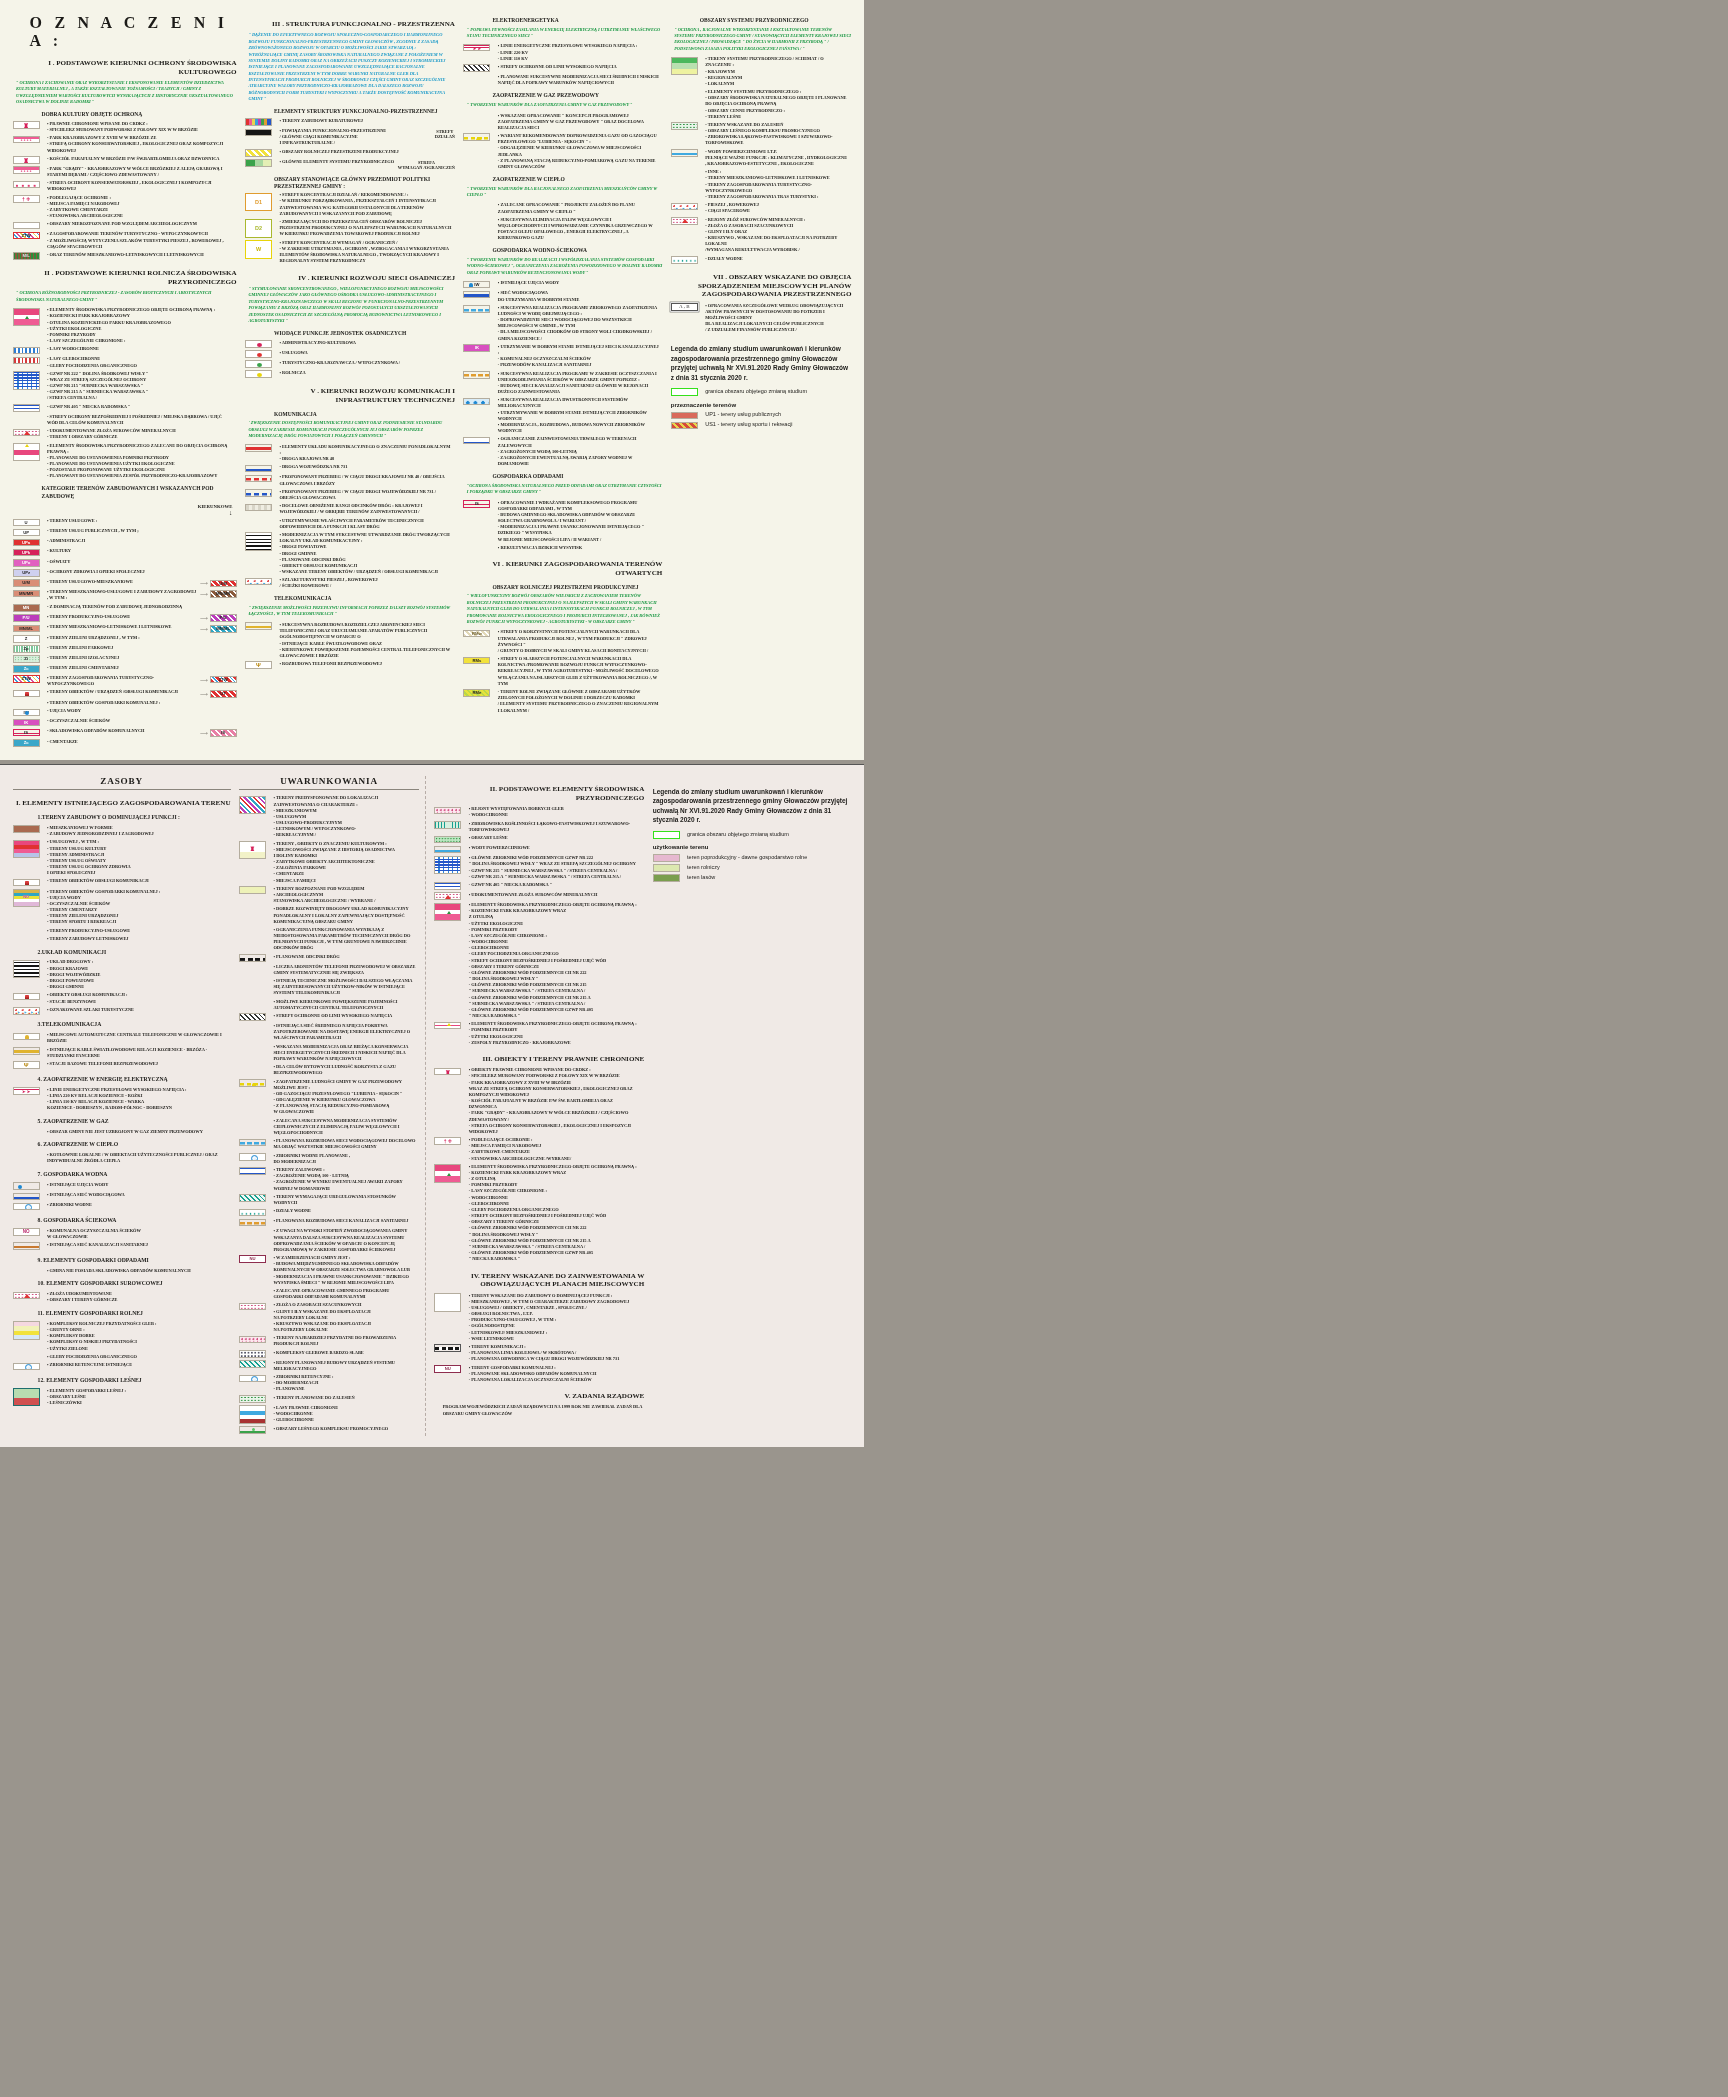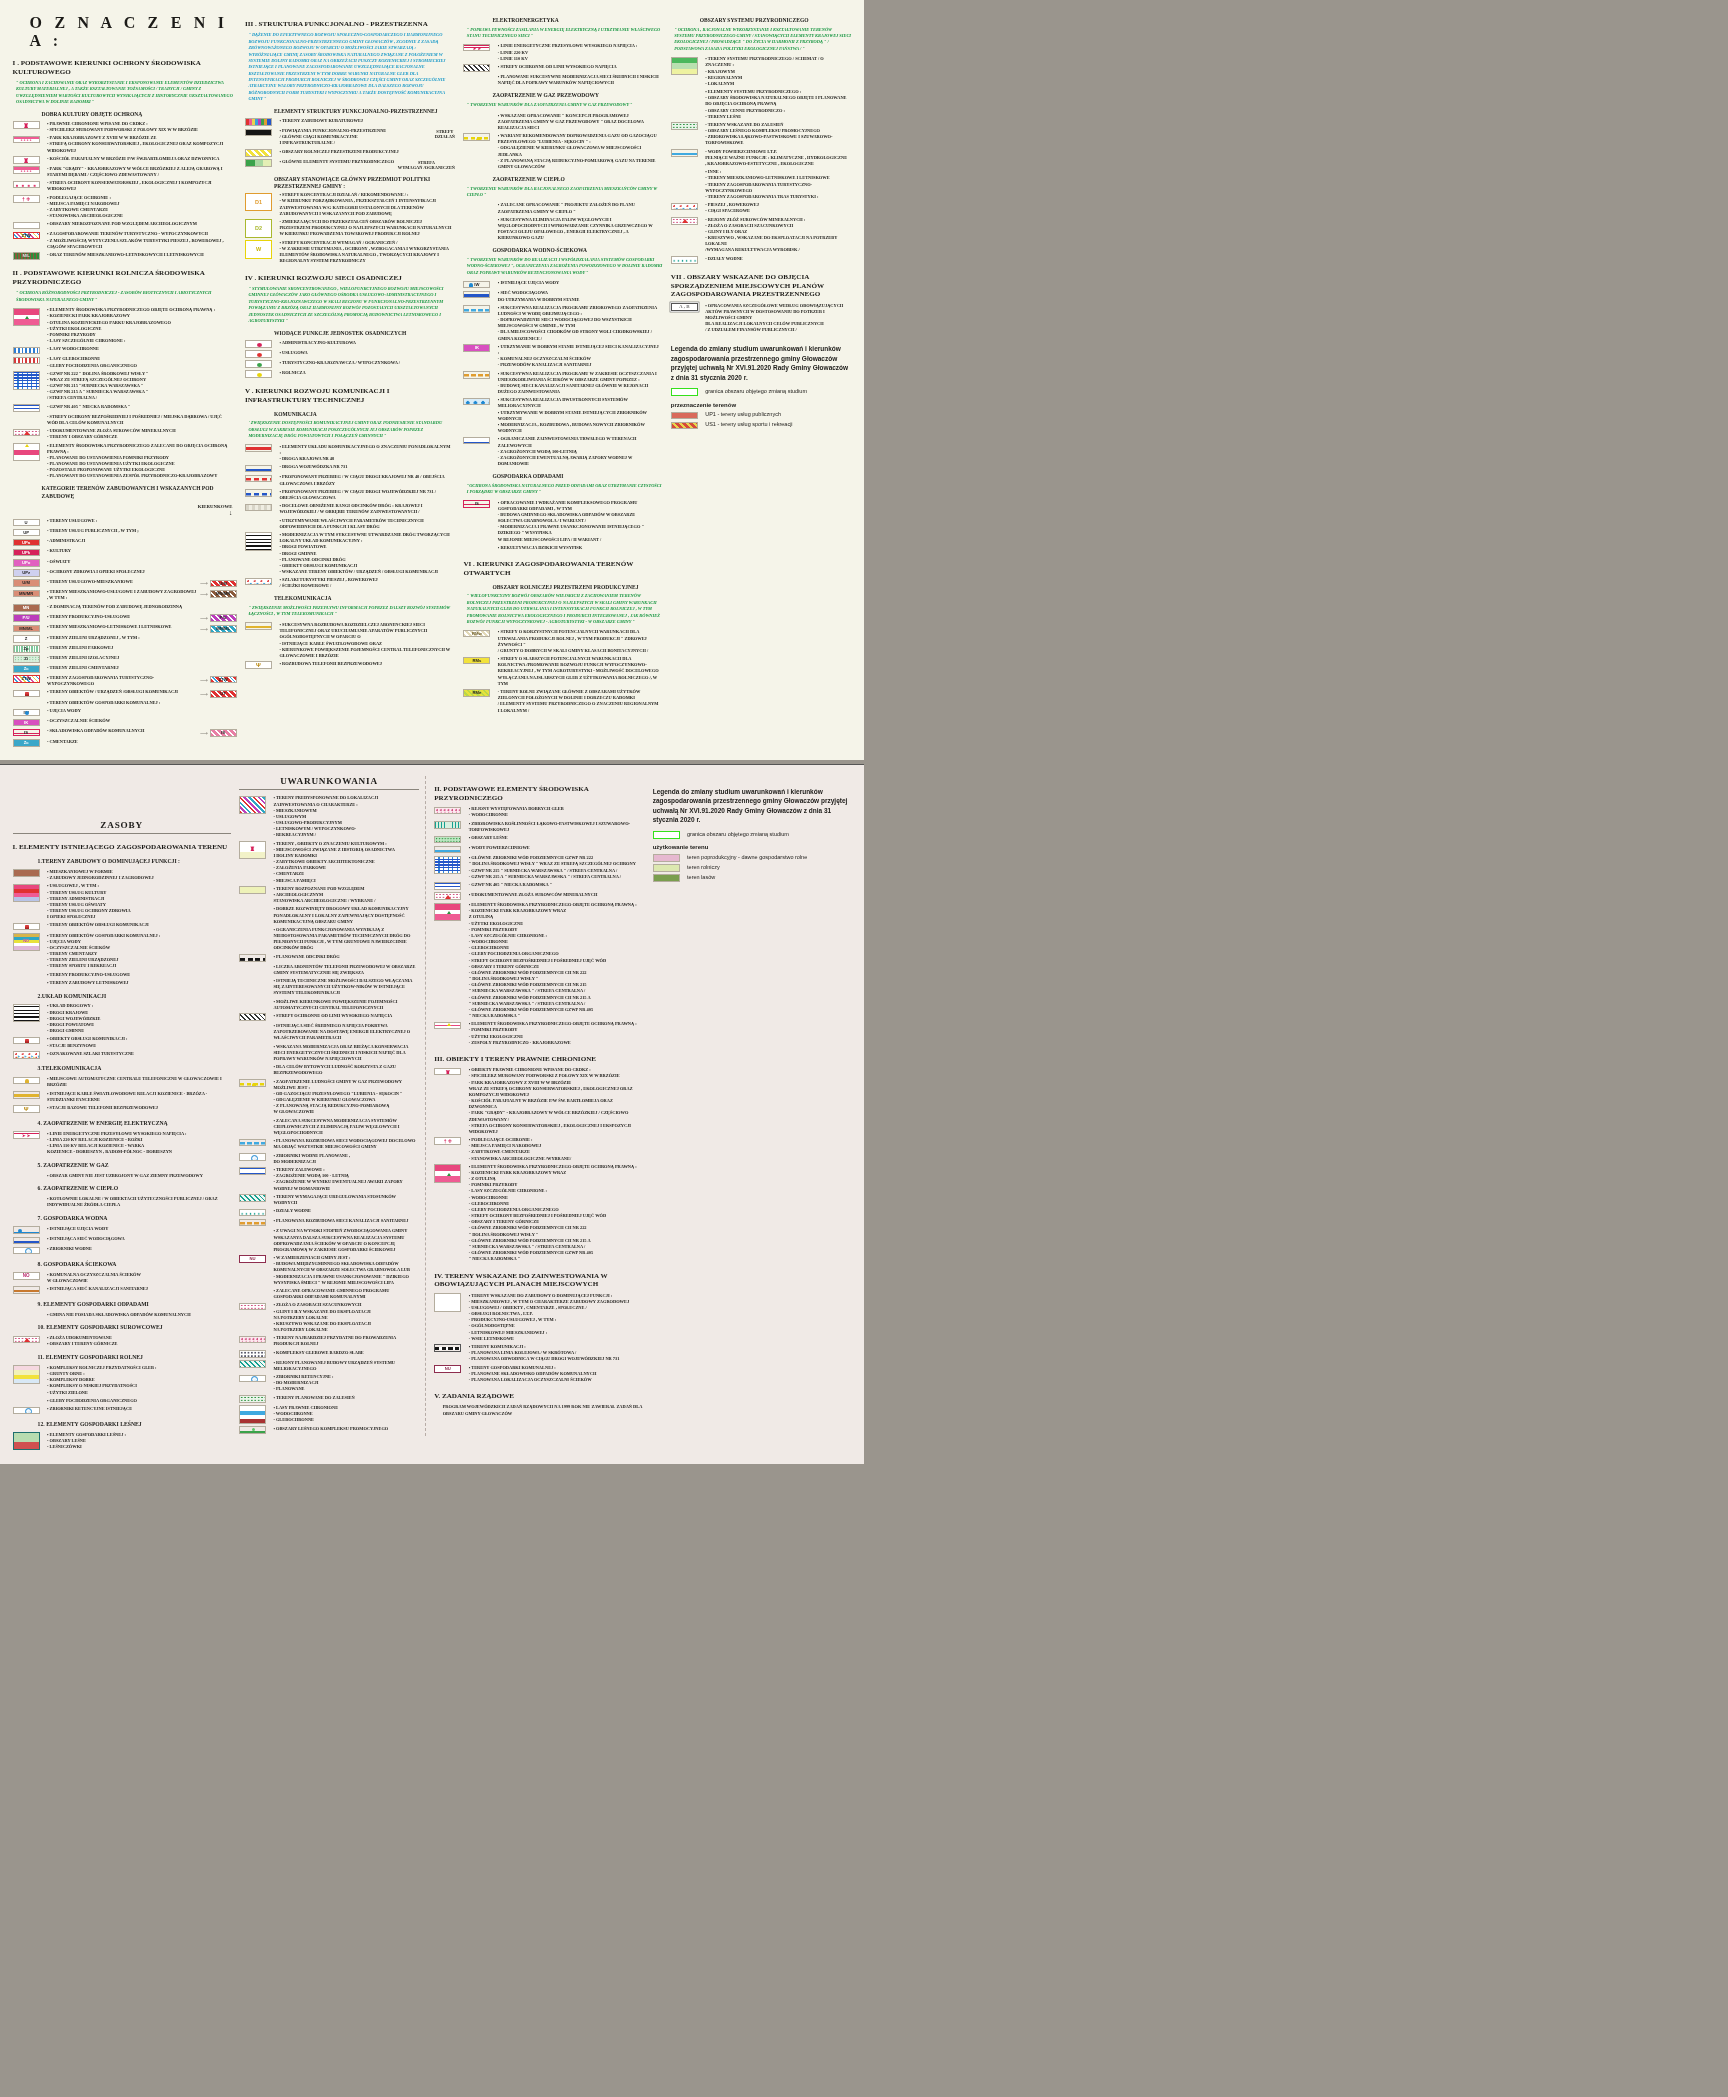--- a/index.html
+++ b/index.html
@@ -4,24 +4,24 @@
 <style>
   html,body{margin:0;padding:0;background:#9a958d;}
   body{font-family:"Liberation Serif",serif;color:#1c1b18;}
   .sheet{width:864px;box-sizing:border-box;padding:11px 12.6px;position:relative;}
   #page1{background:#f5f4e9;}
   #page2{background:#f0eae6;margin-top:4.2px;border-top:0.8px solid #555;}
   .cols{display:flex;gap:8.4px;align-items:flex-start;}
   .col{flex:1 1 0;min-width:0;}
   #page1 .col1{flex:0 0 224px;} #page1 .col2{flex:0 0 210px;}
   #page1 .col3{flex:0 0 199px;} #page1 .col4{flex:1 1 auto;}
-  #page2 .col1{flex:0 0 218px;margin-top:44px;} #page2 .col2{flex:0 0 180px;border-right:0.8px dashed #b7aca6;padding-right:5.9px;}
+  #page2 .col1{flex:0 0 218px;} #page2 .col2{flex:0 0 180px;border-right:0.8px dashed #b7aca6;padding-right:5.9px;}
   #page2 .col3{flex:0 0 210px;} #page2 .col4{flex:1 1 auto;}
   .b-title{font-size:16px;font-weight:700;letter-spacing:4.2px;margin:2.5px 0 9.2px 17px;}
-  .b-h1{font-size:7.1px;font-weight:700;margin:9.2px 0 3.4px 0;line-height:1.25;}
+  .b-h1{font-size:7.1px;font-weight:700;margin:9.2px 0 3.4px 0;line-height:1.25;text-align:right;}
   .b-h2{font-size:5.7px;font-weight:700;margin:6.7px 0 3.4px 25px;line-height:1.3;}
   .b-sub{font-size:5.5px;font-weight:700;margin:5.9px 0 2.5px 29px;line-height:1.3;}
   .b-colhead{font-size:9.2px;font-weight:700;text-align:center;border-bottom:0.8px solid #8a857c;
              padding-bottom:2.5px;margin:0 0 5.9px 0;letter-spacing:0.8px;}
   .b-quote{font-size:4.4px;font-style:italic;font-weight:700;line-height:1.45;margin:2.5px 0 4.2px 3.4px;white-space:pre-line;}
   .c-g{color:#14953f;} .c-b{color:#1798c8;}
   .b-kier{font-size:4.8px;font-weight:700;text-align:right;margin:1.7px 4.2px 0.8px 0;}
   .b-kier::after{content:"\A↓";white-space:pre;font-size:6.7px;}
   .b-para{font-size:4.4px;font-weight:700;margin:2.5px 0 2.5px 8.4px;line-height:1.45;white-space:pre-line;}
   .b-lgtitle{font-family:"Liberation Sans",sans-serif;font-size:6.5px;font-weight:700;line-height:1.45;margin:11px 0 5.9px 0;}

